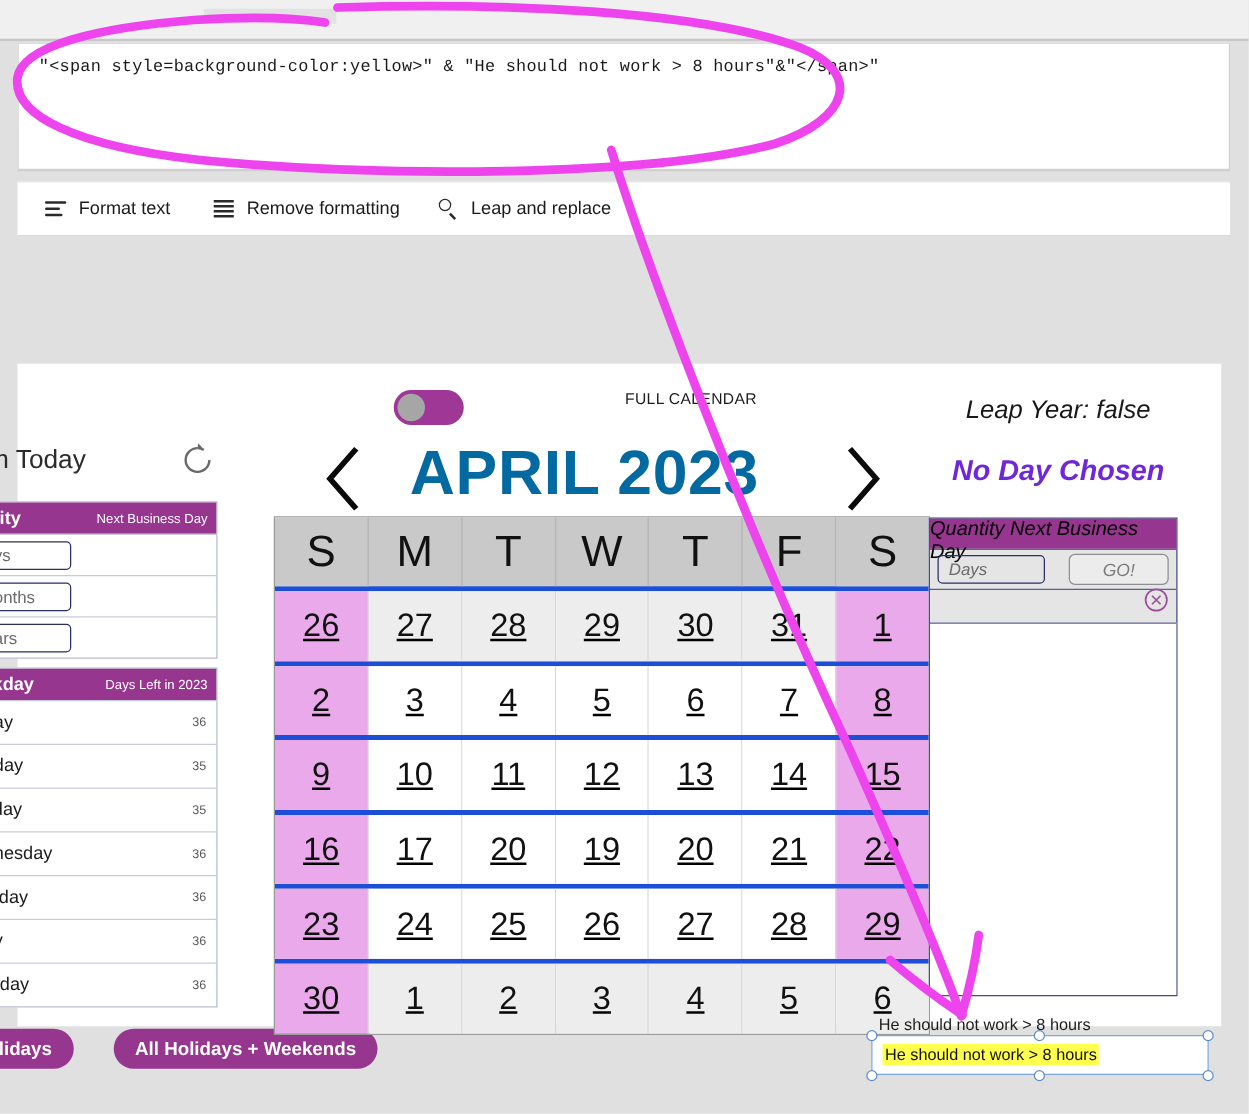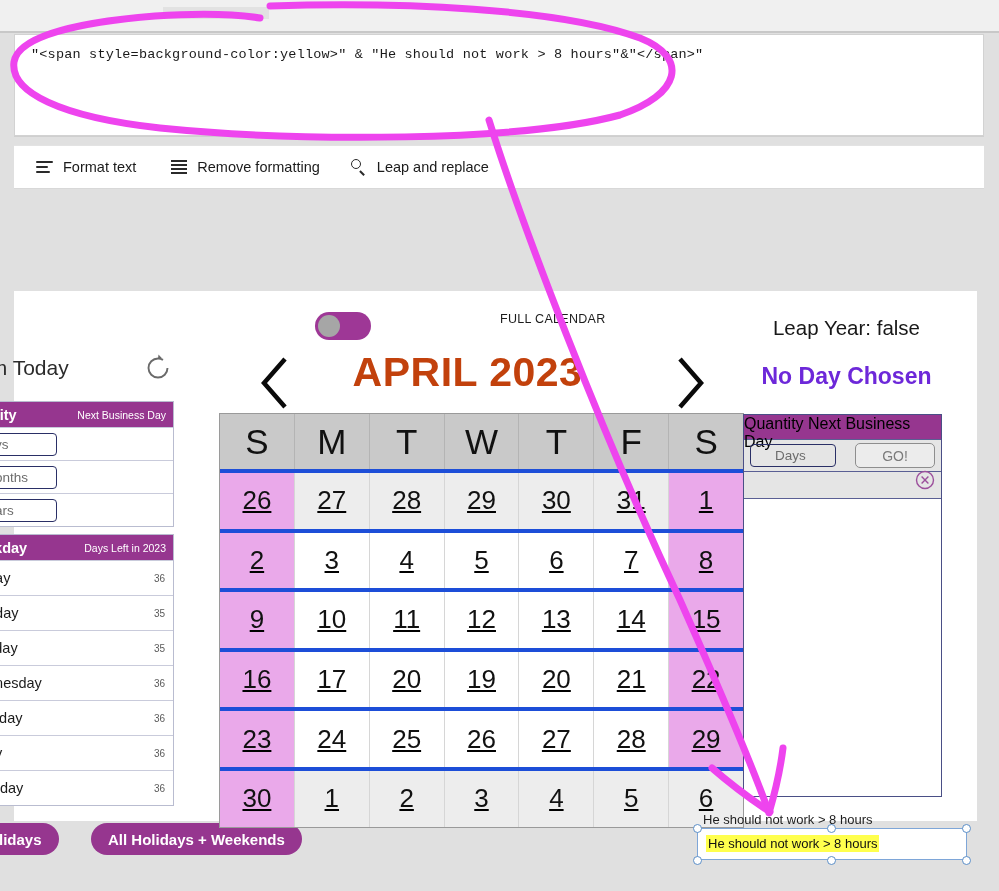--- a/index.html
+++ b/index.html
@@ -95,47 +95,47 @@
   }
   #btn-holidays{left:-38px;top:532px;}
   #btn-holwknd{left:91px;top:532px;}
 
   
   #center{position:absolute;left:191px;top:0;width:525px;height:530px;}
   #toggle{position:absolute;left:110px;top:21px;width:56px;height:28px;border-radius:14px;background:#9e3796;}
   #toggle .knob{position:absolute;left:3px;top:3px;width:22px;height:22px;border-radius:50%;background:#a6a6a6;}
   #full-cal-label{position:absolute;left:295px;top:21px;font-size:12.5px;color:#1c1c1c;letter-spacing:.3px;white-space:nowrap;}
   #month-title{position:absolute;left:0;top:58px;width:525px;text-align:center;
-    font-size:41px;font-weight:bold;color:#c2410c;letter-spacing:.5px;}
+    font-size:50px;font-weight:bold;color:#0369a1;letter-spacing:.5px;}
   .chev{position:absolute;top:62px;width:40px;height:60px;}
   #chev-prev{left:50px;} #chev-next{left:465px;}
 
   #cal-grid{position:absolute;left:14px;top:122px;width:525px;border:1px solid #9a9a9a;box-sizing:border-box;}
   #cal-grid .hrow{display:flex;background:#c9c9c9;}
   #cal-grid .hcell{flex:1 1 0;height:55px;display:flex;align-items:center;justify-content:center;
     font-size:35px;color:#111;border-right:1px solid #b4b4b4;box-sizing:border-box;}
   #cal-grid .hcell:last-child{border-right:none;}
   #cal-grid .hcell.we{background:#c9c9c9;}
   #cal-grid .drow{display:flex;border-top:4px solid #1d4ed8;text-decoration:underline;}
   #cal-grid .dcell{flex:1 1 0;height:55.6px;display:flex;align-items:center;justify-content:center;
     font-size:26px;color:#111;border-right:1px solid #d6d6d6;box-sizing:border-box;background:#fff;}
   #cal-grid .dcell:last-child{border-right:none;}
   #cal-grid .dcell.out{background:#ededed;}
   #cal-grid .dcell.we{background:#eaa9ea;}
 
   
-  #right{position:absolute;left:716px;top:0;width:247px;height:586px;}
+  #right{position:absolute;left:716px;top:0;width:247px;height:586px;font-style:italic;}
   #leap-year{position:absolute;left:0;top:25px;width:233px;text-align:center;font-size:20.5px;color:#181818;}
   #no-day{position:absolute;left:0;top:72px;width:233px;text-align:center;font-size:23px;font-weight:bold;color:#6d28d9;}
   #right-qty-table{position:absolute;left:13px;top:123px;width:199px;border:1px solid #4a4f86;box-sizing:border-box;background:#e5e5e5;}
   #right-qty-table .thead{background:#96368f;height:24px;}
   #right-qty-row{height:32px;border-top:1px solid #5a5f94;display:flex;align-items:center;
     justify-content:space-between;padding:0 6px;box-sizing:border-box;}
   #days-input{border:1.6px solid #2a2f66;border-radius:4px;height:23px;width:86px;
-    display:flex;align-items:center;padding:0 24px;box-sizing:border-box;font-size:13.5px;color:#6c6c6c;}
+    display:flex;align-items:center;padding:0 8px;box-sizing:border-box;font-size:13.5px;color:#6c6c6c;}
   #go-btn{border:1.4px solid #8e8e8e;border-radius:5px;height:23px;width:78px;background:#ececec;
     display:flex;align-items:center;justify-content:center;font-size:14px;color:#7b7b7b;}
   #right-result-row{height:26px;border-top:1px solid #5a5f94;position:relative;}
   #clear-icon{position:absolute;right:5px;top:-3px;width:22px;height:22px;}
   #right-empty-area{height:297px;border-top:1px solid #5a5f94;background:#fff;}
 
   
   #plain-text{position:absolute;left:703px;top:812px;font-size:13px;color:#1d1d1d;white-space:nowrap;}
   #textbox{position:absolute;left:697px;top:828px;width:270px;height:32px;
     border:1.3px solid #7ea6d8;background:#fff;box-sizing:border-box;}

